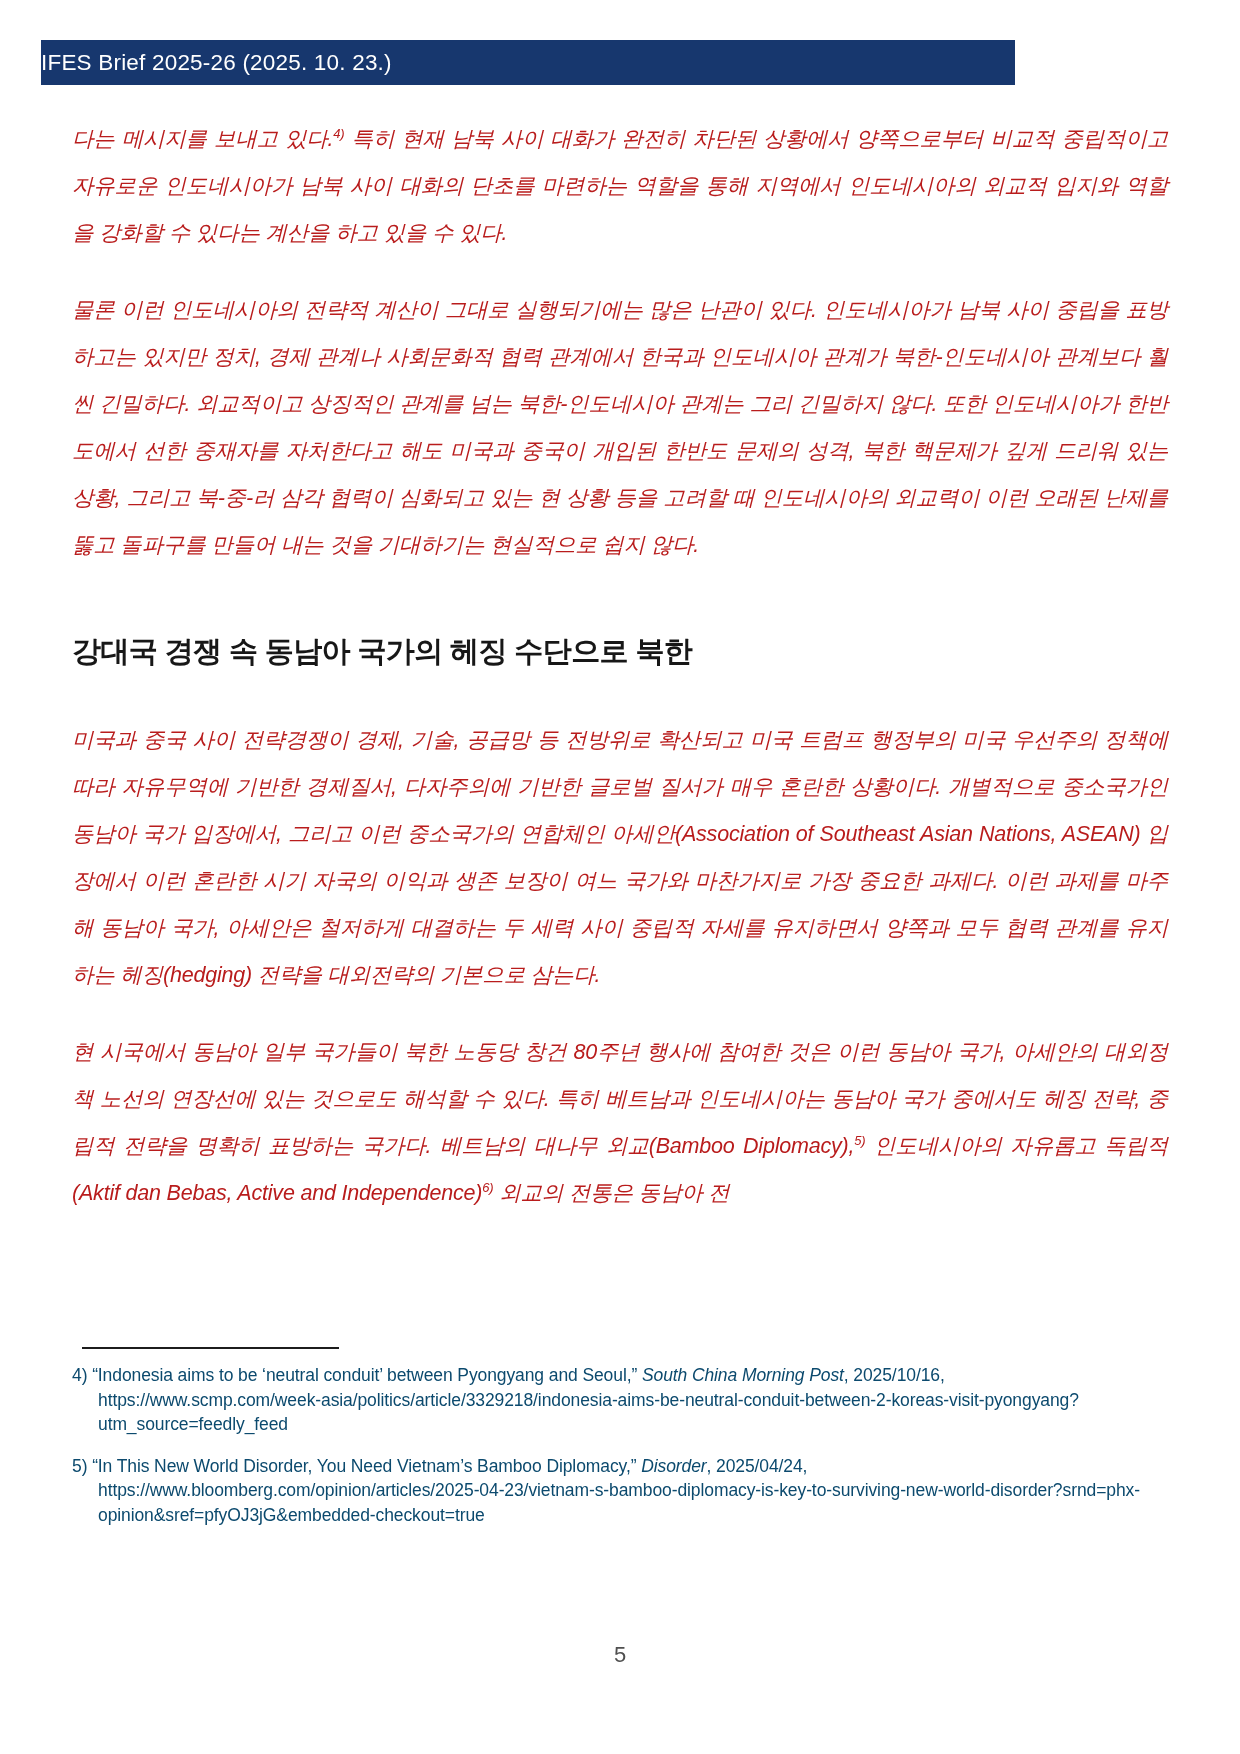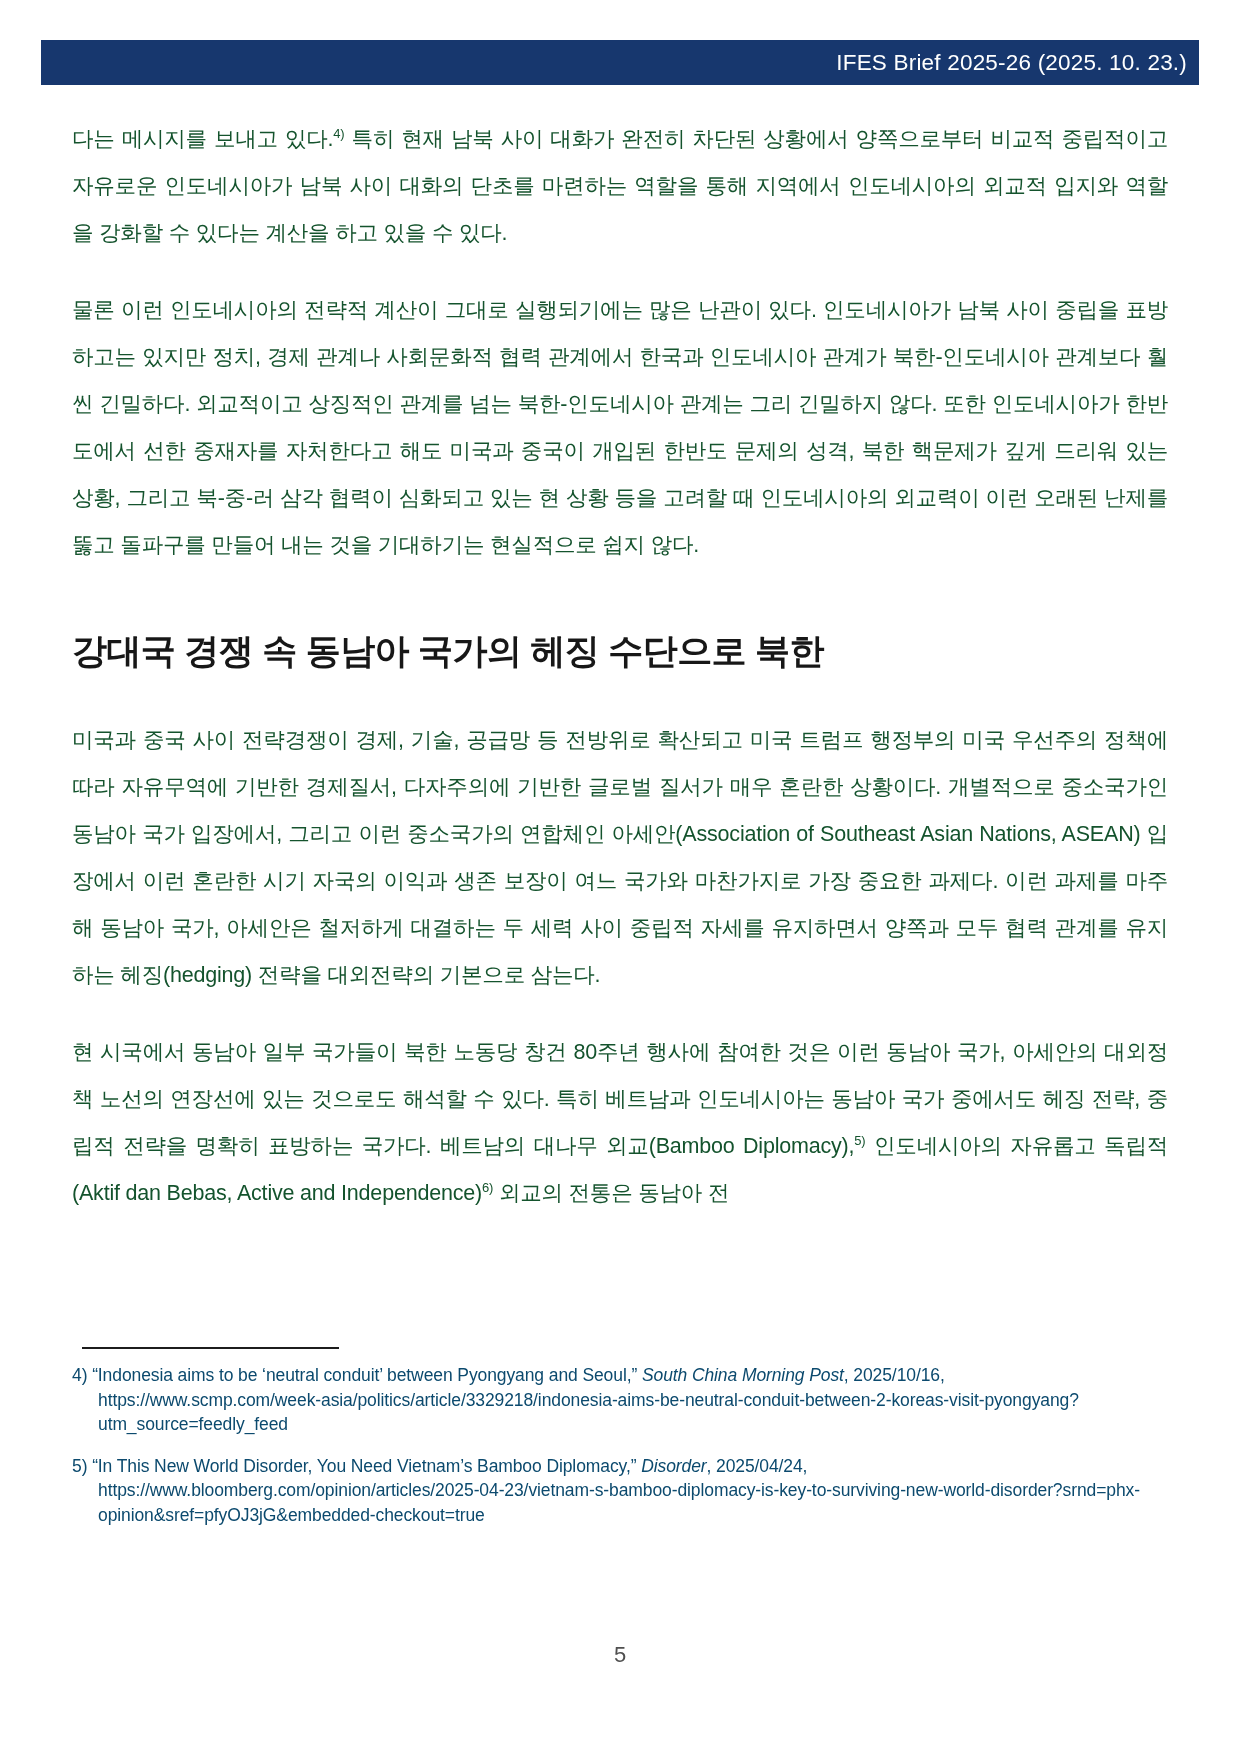--- a/index.html
+++ b/index.html
@@ -9,57 +9,58 @@
     width: 1240px;
     height: 1754px;
     background: #ffffff;
     font-family: "Liberation Sans", "DejaVu Sans", sans-serif;
     overflow: hidden;
   }
   .topbar {
     position: absolute;
     top: 40px;
     left: 41px;
-    width: 1158px;
+    width: 974px;
     height: 45px;
     background: #17376e;
     display: flex;
     align-items: center;
-    justify-content: flex-end;
+    justify-content: flex-start;
     padding-right: 12px;
   }
   .topbar-label {
     color: #ffffff;
     font-size: 22.5px;
     letter-spacing: 0.2px;
     white-space: nowrap;
   }
   .content {
     position: absolute;
     top: 116px;
     left: 72px;
     width: 1096px;
   }
   .para {
     margin: 0 0 30px 0;
     font-size: 21.5px;
     line-height: 47px;
-    color: #14532d;
+    color: #b91c1c;
     text-align: justify;
     letter-spacing: -0.2px;
+    font-style: italic;
   }
   .para:last-child { margin-bottom: 0; }
   sup.fnref {
     font-size: 13px;
     line-height: 0;
     vertical-align: super;
   }
   .section-heading {
     margin: 60px 0 44px 0;
-    font-size: 35px;
+    font-size: 29px;
     line-height: 44px;
     font-weight: bold;
     color: #171717;
     letter-spacing: -0.6px;
   }
   .footnotes {
     position: absolute;
     top: 1347px;
     left: 72px;
     width: 1096px;

